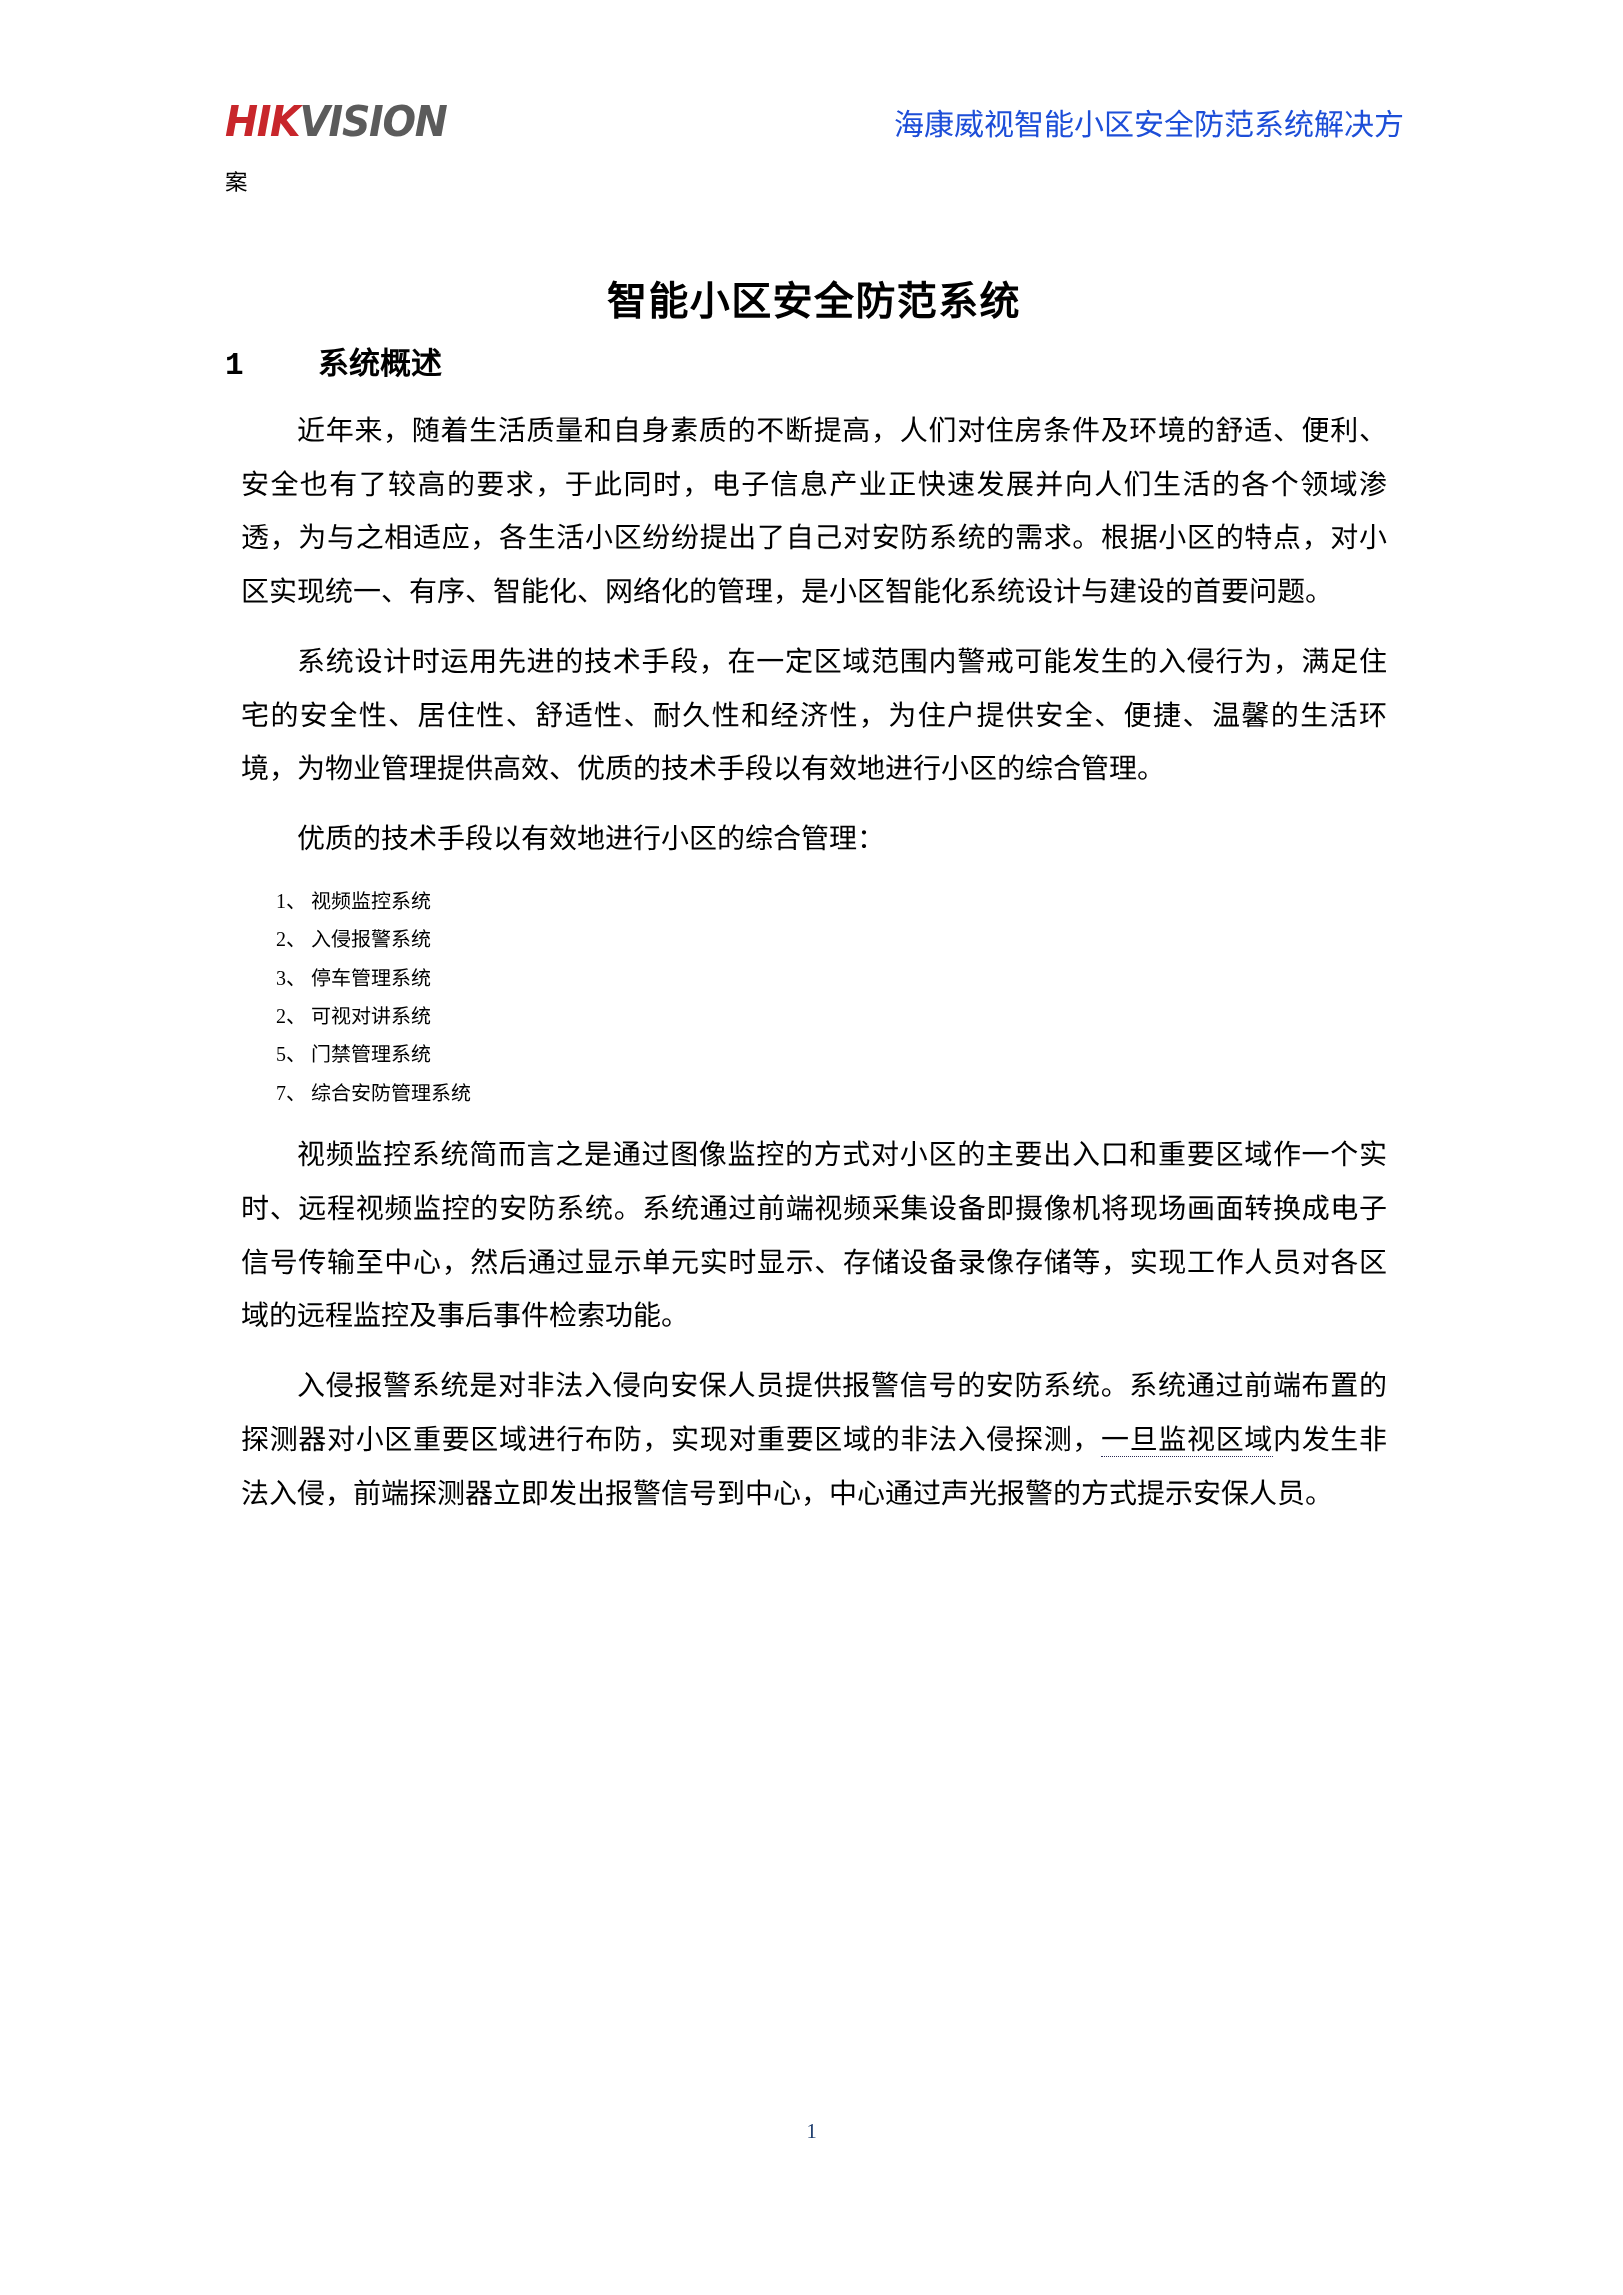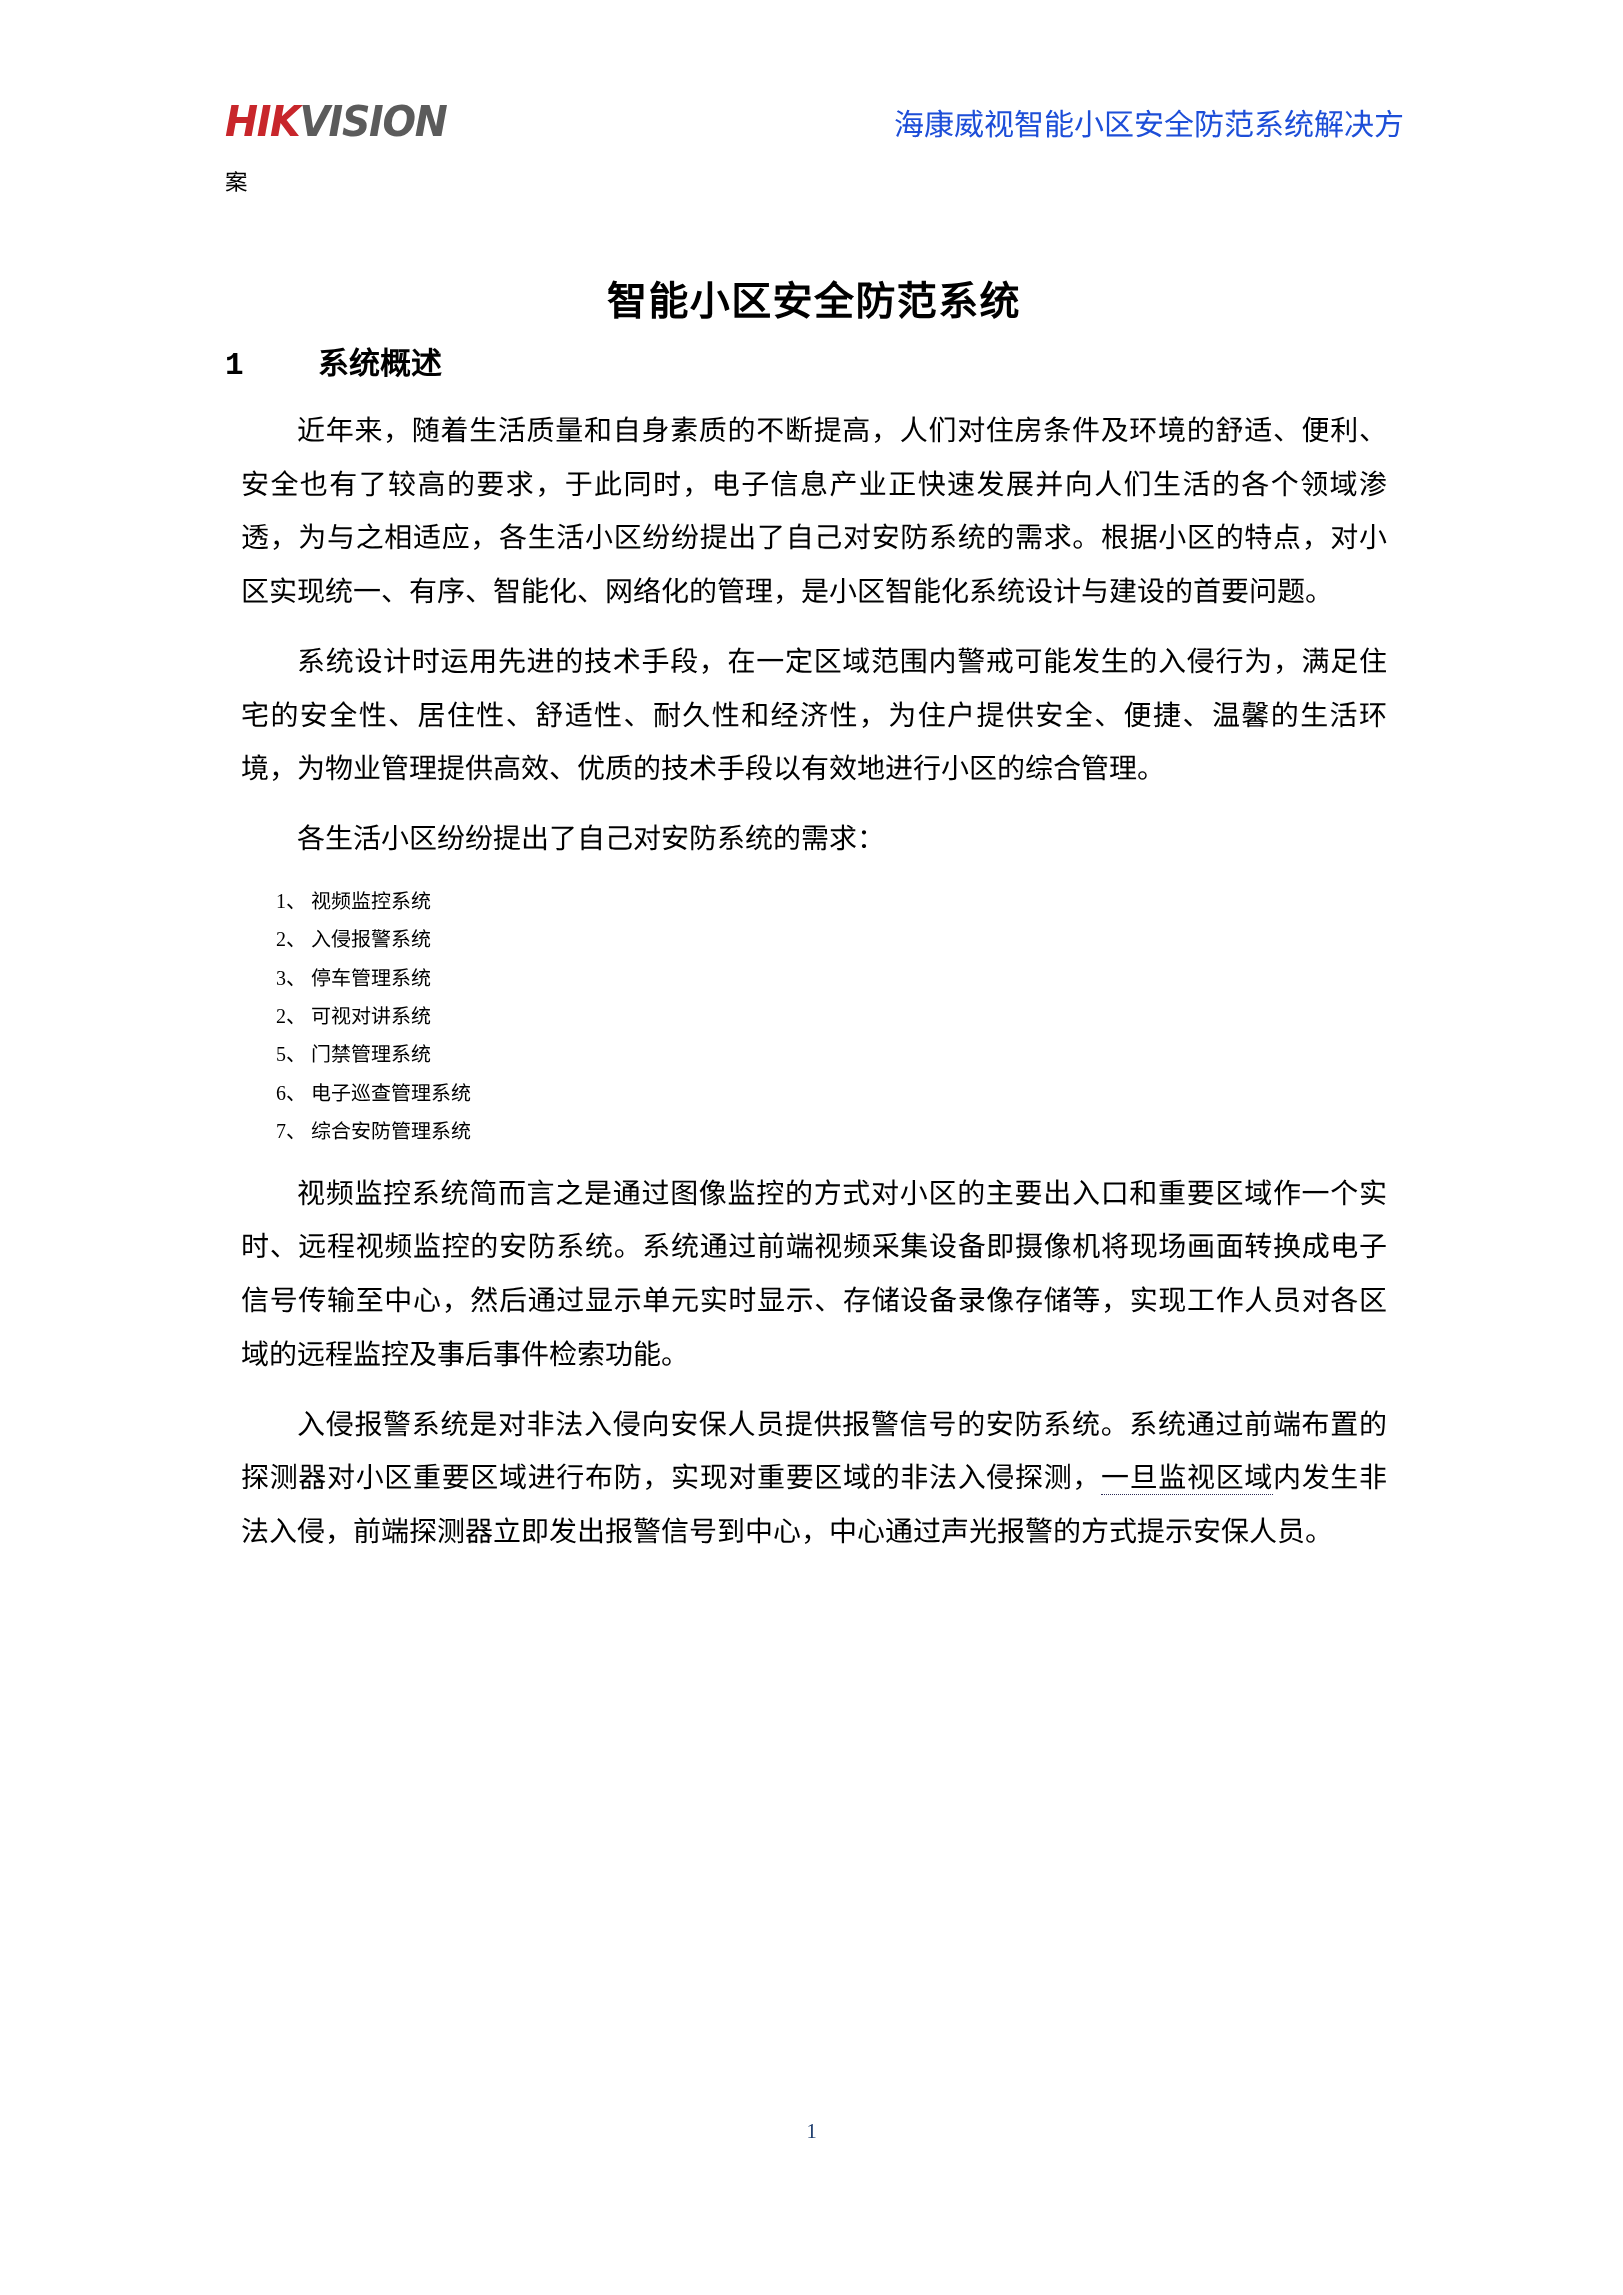--- a/index.html
+++ b/index.html
@@ -157,29 +157,28 @@
   <div class="doc-body">
 
     <h1 class="doc-title">智能小区安全防范系统</h1>
 
     <h2 class="section-heading">1    系统概述</h2>
 
     <p class="body-text">近年来，随着生活质量和自身素质的不断提高，人们对住房条件及环境的舒适、便利、安全也有了较高的要求，于此同时，电子信息产业正快速发展并向人们生活的各个领域渗透，为与之相适应，各生活小区纷纷提出了自己对安防系统的需求。根据小区的特点，对小区实现统一、有序、智能化、网络化的管理，是小区智能化系统设计与建设的首要问题。</p>
 
     <p class="body-text">系统设计时运用先进的技术手段，在一定区域范围内警戒可能发生的入侵行为，满足住宅的安全性、居住性、舒适性、耐久性和经济性，为住户提供安全、便捷、温馨的生活环境，为物业管理提供高效、优质的技术手段以有效地进行小区的综合管理。</p>
 
-    <p class="body-text">各生活小区纷纷提出了自己对安防系统的需求：</p>
+    <p class="body-text">优质的技术手段以有效地进行小区的综合管理：</p>
 
     <ol class="feature-list">
       <li>1、 视频监控系统</li>
       <li>2、 入侵报警系统</li>
       <li>3、 停车管理系统</li>
       <li>2、 可视对讲系统</li>
       <li>5、 门禁管理系统</li>
-      <li>6、 电子巡查管理系统</li>
       <li>7、 综合安防管理系统</li>
     </ol>
 
     <p class="body-text">视频监控系统简而言之是通过图像监控的方式对小区的主要出入口和重要区域作一个实时、远程视频监控的安防系统。系统通过前端视频采集设备即摄像机将现场画面转换成电子信号传输至中心，然后通过显示单元实时显示、存储设备录像存储等，实现工作人员对各区域的远程监控及事后事件检索功能。</p>
 
     <p class="body-text"><span>入侵报警系统是对非法入侵向安保人员提供报警信号的安防系统。系统通过前端布置的探测器对小区重要区域进行布防，实现对重要区域的非法入侵探测，</span><span class="squiggle">一旦监视区域</span><span>内发生非法入侵，前端探测器立即发出报警信号到中心，中心通过声光报警的方式提示安保人员。</span></p>
 
   </div>
 
   <div class="page-footer">

